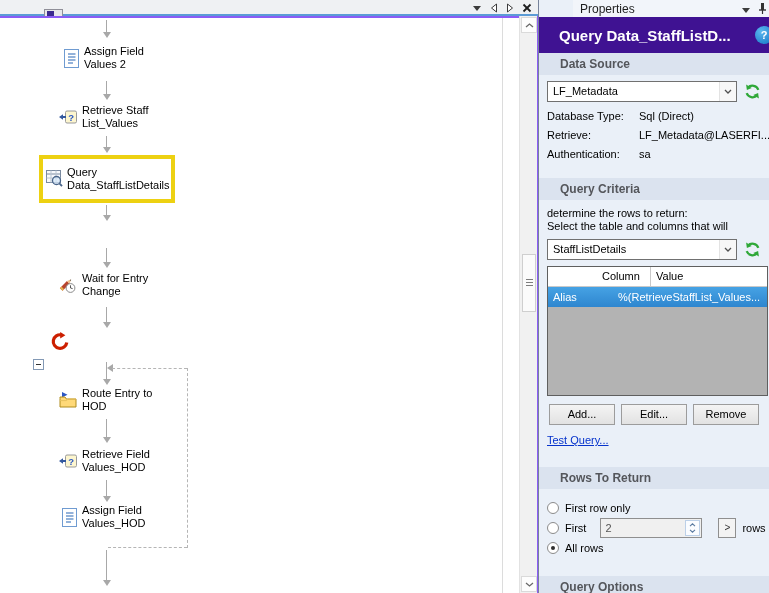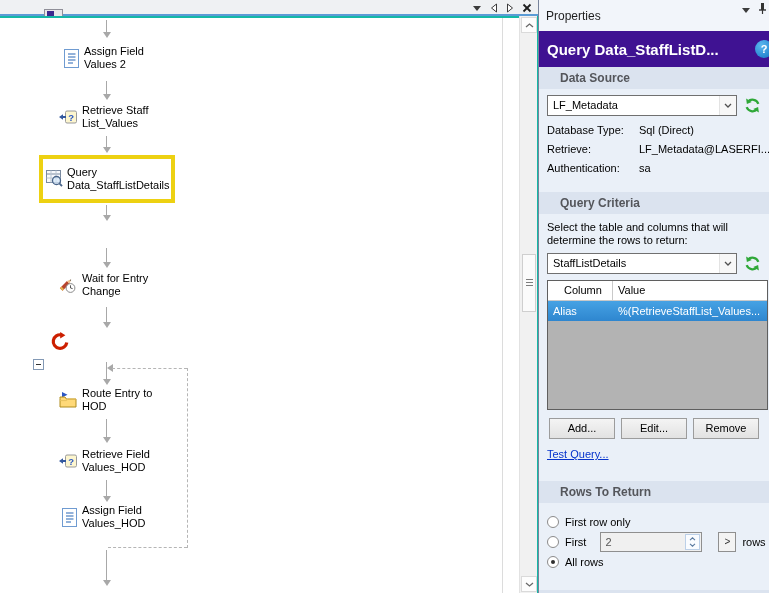--- a/index.html
+++ b/index.html
@@ -1,20 +1,20 @@
 <!DOCTYPE html>
 <html><head>
 <meta charset="utf-8">
 <style>
   * { box-sizing: border-box; margin: 0; padding: 0; }
   body { font-family: "Liberation Sans", sans-serif; background:#fff; }
   .screen { position:relative; width:769px; height:593px; overflow:hidden; background:#fff; }
 
   
-  .left-pane { position:absolute; left:0; top:0; width:538px; height:593px; background:#14b8a6; }
+  .left-pane { position:absolute; left:0; top:0; width:538px; height:593px; background:#8b5cf6; }
   .tabstrip { position:absolute; left:0; top:0; width:538px; height:16px; background:#eff1f3; border-bottom:2px solid #5b9bd5; }
   .tab-stub { position:absolute; left:44px; top:9px; width:19px; height:7px; background:#e7e7ea; border:1px solid #8f8f98; border-bottom:none; overflow:hidden; }
   .tab-stub i { position:absolute; left:2px; top:1px; width:7px; height:5px; background:#3b2a8f; display:block; }
   .strip-icons { position:absolute; right:6px; top:2px; display:flex; gap:8px; align-items:center; height:12px; }
   .strip-icons span { display:inline-flex; align-items:center; cursor:default; }
 
   .canvas { position:absolute; left:0; top:18px; width:519px; height:575px; background:#fff; overflow:hidden; }
   .canvas-edge { position:absolute; left:502px; top:0; bottom:0; width:0; border-left:1px solid #dcdcdc; }
 
   .node { position:absolute; display:flex; align-items:center; gap:5px; font-size:11px; line-height:13px; color:#000; white-space:nowrap; cursor:default; }
@@ -32,40 +32,40 @@
   
   .v-scrollbar { position:absolute; left:519px; top:16px; width:18px; height:577px; background:#f1f1f1; border-left:1px solid #e2e2e2; }
   .sb-btn { position:absolute; left:1px; width:16px; height:16px; background:#fdfdfd; border:1px solid #dadada; display:flex; align-items:center; justify-content:center; }
   .sb-up { top:1px; } .sb-down { bottom:1px; }
   .sb-thumb { position:absolute; left:2px; top:238px; width:14px; height:58px; background:#fbfbfb; border:1px solid #cfcfcf; }
   .sb-grip { position:absolute; left:3px; top:24px; width:7px; }
   .sb-grip i { display:block; height:1px; background:#7d7d7d; margin-bottom:2px; }
 
   
   .right-pane { position:absolute; left:538px; top:0; width:231px; height:593px; background:#eaf0f8; border-left:1px solid #77839a; }
-  .prop-titlebar { position:relative; height:31px; background:#f2f5fa; display:flex; align-items:center; padding-left:7px; font-size:12px; color:#1e1e1e; }
+  .prop-titlebar { position:relative; height:17px; background:#f2f5fa; display:flex; align-items:center; padding-left:7px; font-size:12px; color:#1e1e1e;margin-left:34px; }
   .prop-titlebar .tb-icons { position:absolute; right:2px; top:2px; display:flex; gap:7px; align-items:center; }
-  .prop-banner { position:relative; height:36px; background:#3f1292; color:#fff; display:flex; align-items:center; padding-left:8px; font-size:15px; font-weight:bold; overflow:hidden; }
+  .prop-banner { position:relative; height:36px; background:#3f1292; color:#fff; display:flex; align-items:center; padding-left:20px; font-size:15px; font-weight:bold; overflow:hidden; }
   .help-circle { position:absolute; right:-4px; top:9px; width:18px; height:18px; border-radius:50%; background:radial-gradient(circle at 35% 30%, #5cb8ef, #1173c4); color:#fff; font-size:11px; font-weight:bold; display:flex; align-items:center; justify-content:center; }
 
   .section-hdr { height:22px; background:#dbe3ef; color:#54565b; font-size:12px; font-weight:bold; line-height:22px; padding-left:21px; }
 
   .combo-row { display:flex; align-items:center; gap:7px; margin:6px 8px 5px 8px; }
   .combo { position:relative; width:201px; height:21px; background:#fff; border:1px solid #707070; font-size:11px; line-height:19px; padding-left:5px; color:#000; }
   .combo .dd { position:absolute; right:0; top:0; width:17px; height:19px; display:flex; align-items:center; justify-content:center; border-left:1px solid #e3e3e3; background:#f7f7f7; }
   .refresh { width:17px; height:17px; display:inline-flex; }
 
   .fld-row { display:flex; font-size:11px; line-height:19px; margin-left:8px; color:#000; }
   .fld-row .lbl { width:92px; flex:0 0 auto; }
 
   .desc { font-size:11px; line-height:13px; margin:7px 8px 0 8px; color:#000; }
 
   .grid { margin:6px 8px 0 8px; width:221px; height:130px; border:1px solid #5f5f5f; background:#b3b3b3; font-size:11px; }
   .grid-head { display:flex; height:20px; background:#fff; border-bottom:1px solid #c9c9c9; line-height:19px; }
-  .grid-head .c1 { width:65px; padding-left:16px; border-right:1px solid #c9c9c9; }
+  .grid-head .c1 { width:65px; padding-left:16px; border-right:1px solid #c9c9c9;margin-left:38px; }
   .grid-head .c2 { flex:1; padding-left:5px; }
   .grid-row-sel { display:flex; height:20px; background:linear-gradient(#46a2e4,#2e86cf); color:#fff; line-height:20px; }
   .grid-row-sel .c1 { width:65px; padding-left:5px; }
   .grid-row-sel .c2 { flex:1; padding-left:5px; overflow:hidden; white-space:nowrap; }
 
   .btn-row { display:flex; justify-content:space-between; margin:8px 10px 0 10px; }
   .btn { width:66px; height:21px; background:linear-gradient(#f4f4f4,#e2e2e2); border:1px solid #9c9c9c; font-size:11px; font-family:"Liberation Sans",sans-serif; color:#000; text-align:center; line-height:19px; cursor:default; }
   .link { display:inline-block; margin:9px 0 0 8px; font-size:11px; color:#0633cc; text-decoration:underline; cursor:pointer; }
 
   .radio-row { display:flex; align-items:center; gap:6px; font-size:11px; color:#000; margin-left:8px; height:20px; position:relative; }
@@ -330,22 +330,22 @@
     <div class="fld-row">
         <span class="lbl">Authentication:</span>
         <span>sa</span>
       </div>
 
     <div class="gap14"></div>
 
     
     <div class="section-hdr">Query Criteria</div>
     <div class="desc">
+      <span style="display:block">determine the rows to return:</span>
       <span style="display:block">Select the table and columns that will</span>
-      <span style="display:block">determine the rows to return:</span>
     </div>
     <div class="combo-row">
       <div class="combo">
         <span>StaffListDetails</span>
         <span class="dd">
             <svg width="8" height="5">
               <polyline points="1,1 4,4 7,1" fill="none" stroke="#505050" stroke-width="1.3"></polyline>
             </svg>
           </span>
       </div>

